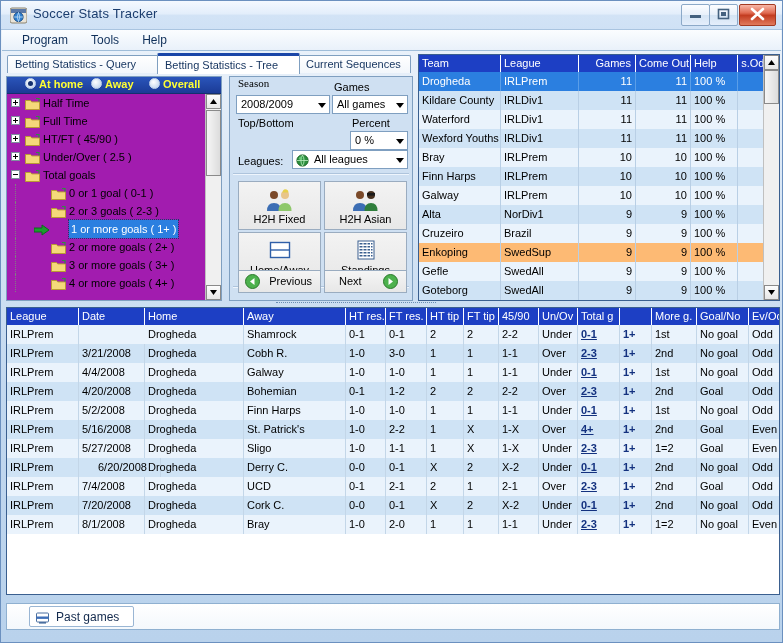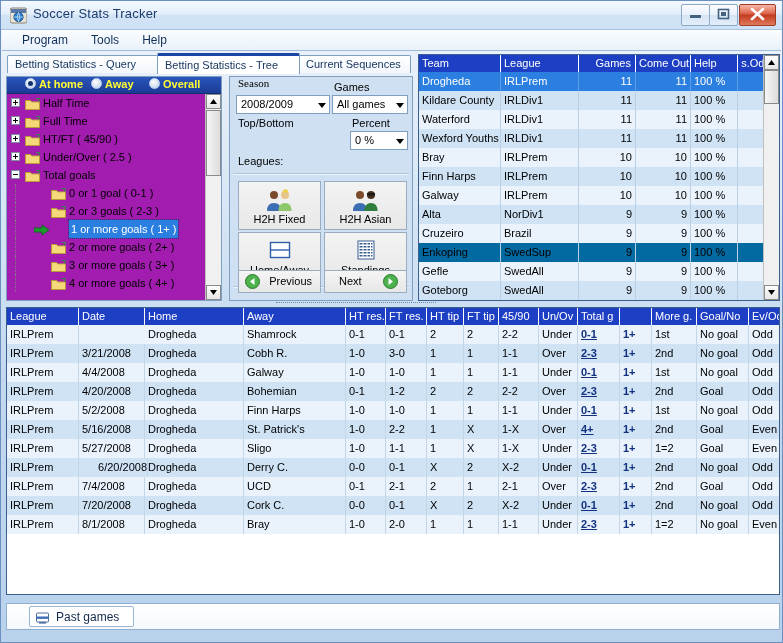--- a/index.html
+++ b/index.html
@@ -509,20 +509,31 @@
 
     <div class="lbl" style="left:8px; top:40px;">Top/Bottom</div>
 
     <div class="lbl" style="left:122px; top:40px;">Percent</div>
     <div class="combo" style="left:120px; top:54px; width:58px;">
       <span>0 %</span>
       <span class="carat"></span>
     </div>
 
     <div class="lbl" style="left:8px; top:78px;">Leagues:</div>
+    <div class="combo" style="left:62px; top:73px; width:116px; padding-left:21px;">
+      <span style="position:absolute;left:3px;top:3px;">
+        <svg width="13" height="13" viewBox="0 0 13 13">
+          <circle cx="6.5" cy="6.5" r="5.6" fill="#2b8f3e" stroke="#16631f"></circle>
+          <path d="M1 6.5 h11 M6.5 1 q3.2 5.5 0 11 M6.5 1 q-3.2 5.5 0 11" stroke="#bff0c3" fill="none" stroke-width="0.8"></path>
+          <circle cx="4.6" cy="4.2" r="1.7" fill="#6fd080" opacity="0.8"></circle>
+        </svg>
+      </span>
+      <span>All leagues</span>
+      <span class="carat"></span>
+    </div>
 
     <div class="groupsep" style="top:96px;"></div>
 
     <div class="bigbtn" style="left:8px; top:104px;">
       <div class="ic">
         <svg width="30" height="24" viewBox="0 0 30 24" style="display:block;margin:auto;">
           <circle cx="9" cy="7" r="4" fill="#7b4a2a"></circle>
           <path d="M2 23 q0-8 7-8 q7 0 7 8 z" fill="#3c6eb4"></path>
           <circle cx="20" cy="7" r="4" fill="#e8c58a"></circle>
           <path d="M13.5 23 q0-8 6.5-8 q6.5 0 6.5 8 z" fill="#8ec86a"></path>
@@ -672,21 +683,21 @@
           <div class="gc" style="left: 319px; width: 43px; text-align: right;">1</div>
         </div>
         <div class="grow" style="top: 169px; background: rgb(234, 243, 252);">
           <div class="gc" style="left: 0px; width: 82px;">Cruzeiro</div>
           <div class="gc" style="left: 82px; width: 78px;">Brazil</div>
           <div class="gc" style="left: 160px; width: 57px; text-align: right;">9</div>
           <div class="gc" style="left: 217px; width: 55px; text-align: right;">9</div>
           <div class="gc" style="left: 272px; width: 47px;">100 %</div>
           <div class="gc" style="left: 319px; width: 43px; text-align: right;">1</div>
         </div>
-        <div class="grow" style="top: 188px; background: #0369a1;">
+        <div class="grow" style="top: 188px; background: #fdba74;">
           <div class="gc" style="left: 0px; width: 82px;">Enkoping</div>
           <div class="gc" style="left: 82px; width: 78px;">SwedSup</div>
           <div class="gc" style="left: 160px; width: 57px; text-align: right;">9</div>
           <div class="gc" style="left: 217px; width: 55px; text-align: right;">9</div>
           <div class="gc" style="left: 272px; width: 47px;">100 %</div>
           <div class="gc" style="left: 319px; width: 43px; text-align: right;">1</div>
         </div>
         <div class="grow" style="top: 207px; background: rgb(234, 243, 252);">
           <div class="gc" style="left: 0px; width: 82px;">Gefle</div>
           <div class="gc" style="left: 82px; width: 78px;">SwedAll</div>
@@ -864,21 +875,21 @@
           <div class="bc" style="left: 492px; width: 40px;">1-X</div>
           <div class="bc" style="left: 532px; width: 39px;">Under</div>
           <div class="bc bold-blue-u" style="left: 571px; width: 42px;">2-3</div>
           <div class="bc bold-blue" style="left: 613px; width: 32px;">1+</div>
           <div class="bc" style="left: 645px; width: 45px;">1=2</div>
           <div class="bc" style="left: 690px; width: 52px;">Goal</div>
           <div class="bc" style="left: 742px; width: 42px;">Even</div>
         </div>
         <div class="brow" style="top: 150px; background: rgb(207, 227, 245);">
           <div class="bc" style="left: 0px; width: 72px;">IRLPrem</div>
-          <div class="bc" style="left: 75px; width: 66px; text-align: right;">6/20/2008</div>
+          <div class="bc" style="left: 88px; width: 66px;">6/20/2008</div>
           <div class="bc" style="left: 138px; width: 99px;">Drogheda</div>
           <div class="bc" style="left: 237px; width: 102px;">Derry C.</div>
           <div class="bc" style="left: 339px; width: 40px;">0-0</div>
           <div class="bc" style="left: 379px; width: 41px;">0-1</div>
           <div class="bc" style="left: 420px; width: 37px;">X</div>
           <div class="bc" style="left: 457px; width: 35px;">2</div>
           <div class="bc" style="left: 492px; width: 40px;">X-2</div>
           <div class="bc" style="left: 532px; width: 39px;">Under</div>
           <div class="bc bold-blue-u" style="left: 571px; width: 42px;">0-1</div>
           <div class="bc bold-blue" style="left: 613px; width: 32px;">1+</div>

